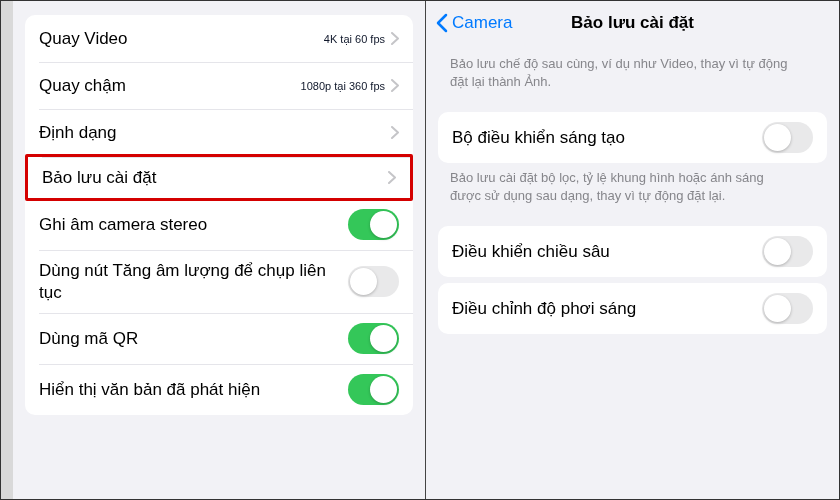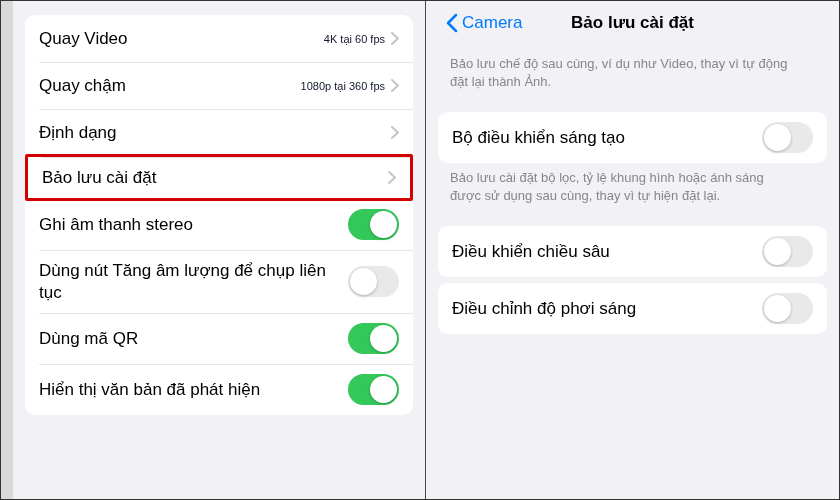--- a/index.html
+++ b/index.html
@@ -5,21 +5,21 @@
   * { box-sizing: border-box; margin: 0; padding: 0; }
   html, body { width: 840px; height: 500px; font-family: -apple-system, "Helvetica Neue", Arial, sans-serif; }
   body { background: #d9d9d9; }
   .outer { width: 840px; height: 500px; border: 1px solid #333; display:flex; background:#d9d9d9;}
   .pane { background:#fff; height: 100%; overflow:hidden; position:relative; }
   .pane-left { width: 419px; border-right: 1px solid #444; background:#f2f2f6;margin-left:12px; }
   .pane-right { width: 419px; background:#f2f2f6; }
   
   .nav-header { height: 44px; display:flex; align-items:center; justify-content:center; position:relative; background:#f2f2f6; }
   .nav-title { font-size:17px; font-weight:600; color:#000; }
-  .nav-back { position:absolute; left:20px; display:flex; align-items:center; color:#007aff; font-size:17px; cursor:pointer;}
+  .nav-back { position:absolute; left:10px; display:flex; align-items:center; color:#007aff; font-size:17px; cursor:pointer;}
   .nav-back svg { margin-right:4px; }
   
   .group { background:#fff; margin: 10px 12px 0 12px; border-radius:10px; overflow:hidden;}
   .group-left { margin-top: 14px; }
   .row { display:flex; align-items:center; min-height:47px; padding: 10px 14px; position:relative;}
   .row + .row::before { content:""; position:absolute; left:14px; right:0; top:0; height:1px; background:#e5e5ea;}
   .row-label { font-size:17px; color:#000; flex:1; line-height:1.25;}
   .row-value { font-size:11px; color:#0f172a; margin-right:6px;}
   .chevron-wrap { display:flex; align-items:center;}
   .chevron { width:8px; height:13px; }
@@ -73,21 +73,21 @@
       <div class="row highlight-box">
         <span class="row-label">Bảo lưu cài đặt</span>
         <span class="chevron-wrap">
           <svg class="chevron" viewBox="0 0 8 13">
               <polyline points="1,1 7,6.5 1,12"></polyline>
             </svg>
         </span>
       </div>
 
       <div class="row">
-        <span class="row-label">Ghi âm thanh stereo</span>
+        <span class="row-label">Ghi âm camera stereo</span>
         <div class="toggle on">
             <div class="knob"></div>
           </div>
       </div>
 
       <div class="row">
         <span class="row-label">Dùng nút Tăng âm lượng để chụp liên tục</span>
         <div class="toggle">
             <div class="knob"></div>
           </div>
@@ -126,21 +126,21 @@
     <div class="caption">Bảo lưu chế độ sau cùng, ví dụ như Video, thay vì tự động đặt lại thành Ảnh.</div>
 
     <div class="group-r">
       <div class="row">
         <span class="row-label">Bộ điều khiển sáng tạo</span>
         <div class="toggle">
             <div class="knob"></div>
           </div>
       </div>
     </div>
-    <div class="caption">Bảo lưu cài đặt bộ lọc, tỷ lệ khung hình hoặc ánh sáng được sử dụng sau cùng, thay vì tự hiện đặt lại.</div>
+    <div class="caption">Bảo lưu cài đặt bộ lọc, tỷ lệ khung hình hoặc ánh sáng được sử dụng sau dạng, thay vì tự động đặt lại.</div>
 
     <div class="group-r">
       <div class="row">
         <span class="row-label">Điều khiển chiều sâu</span>
         <div class="toggle">
             <div class="knob"></div>
           </div>
       </div>
     </div>
 

